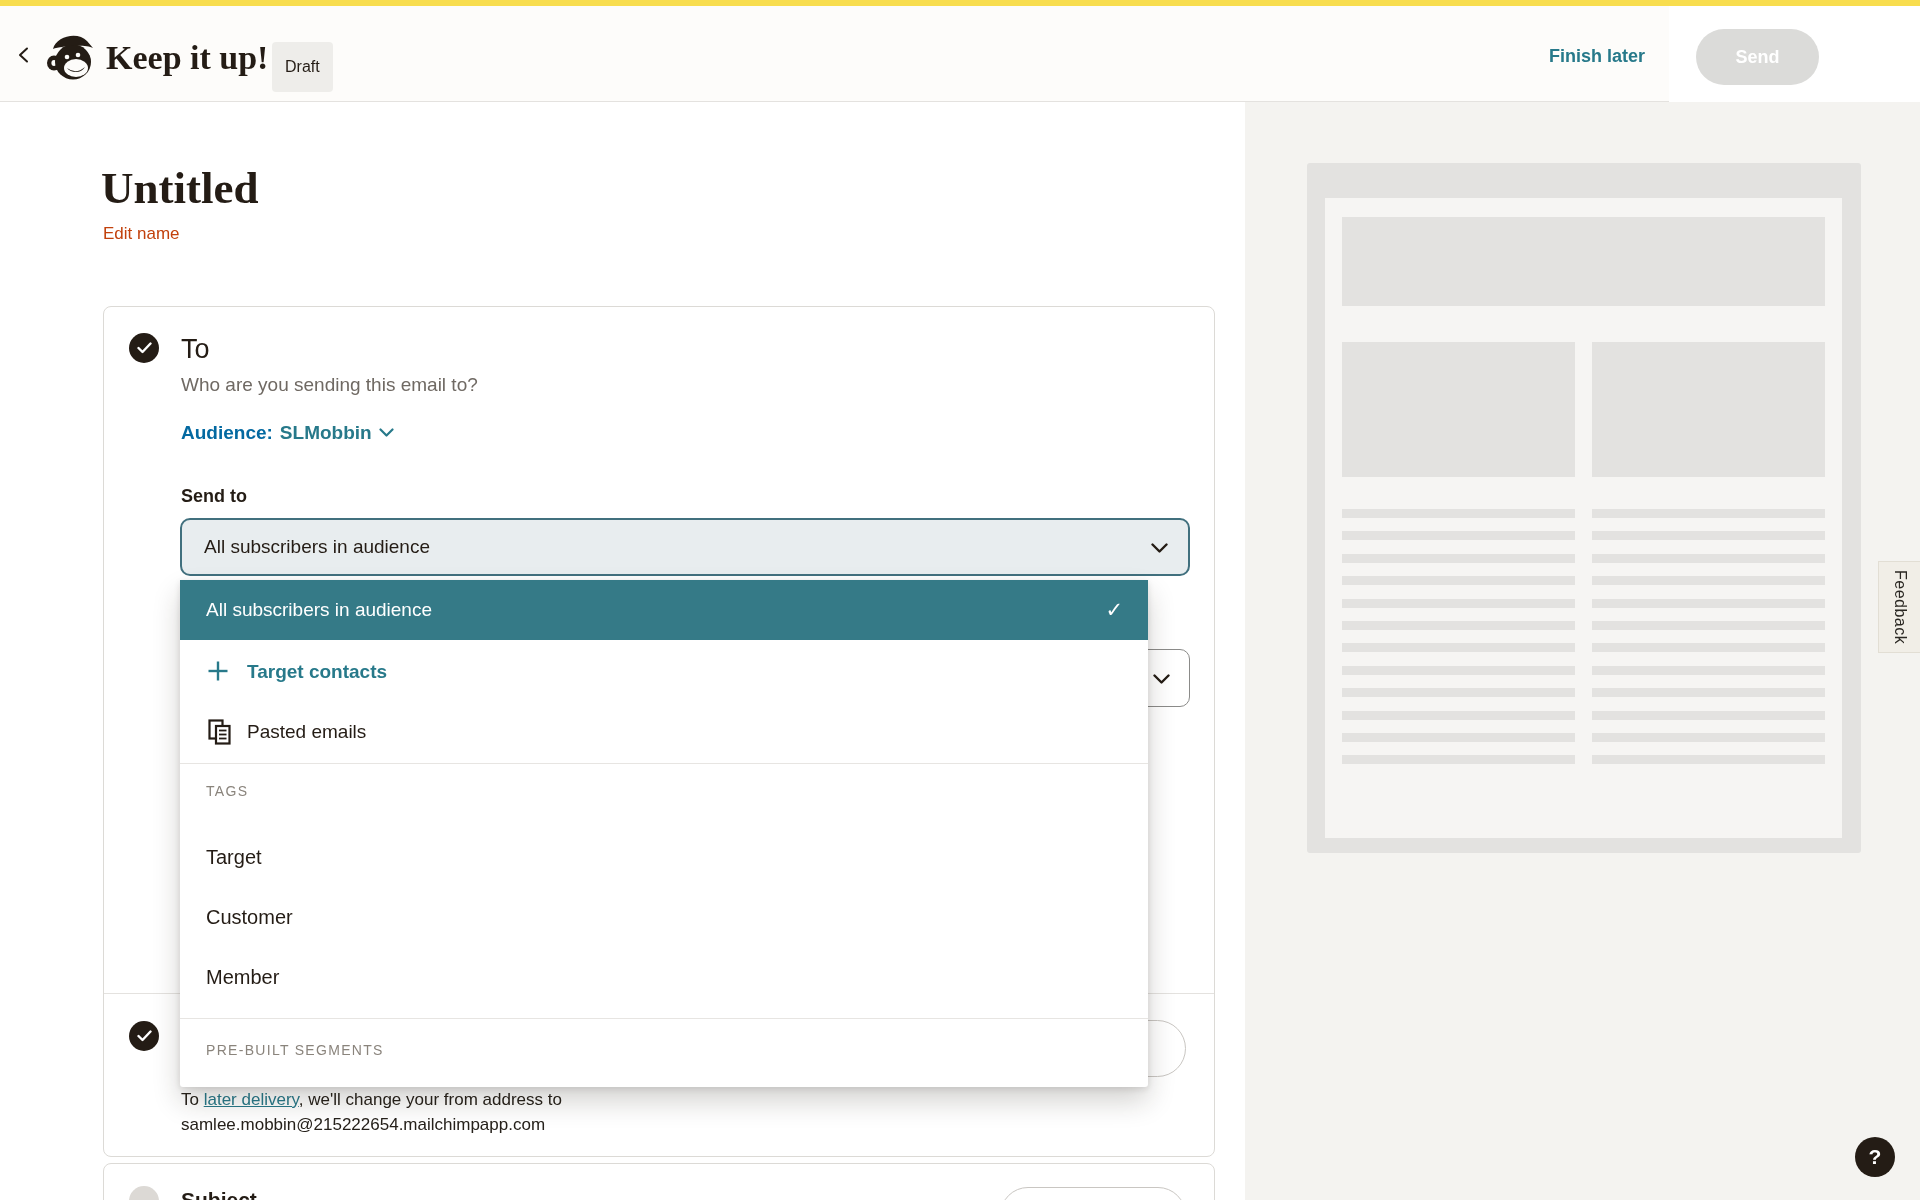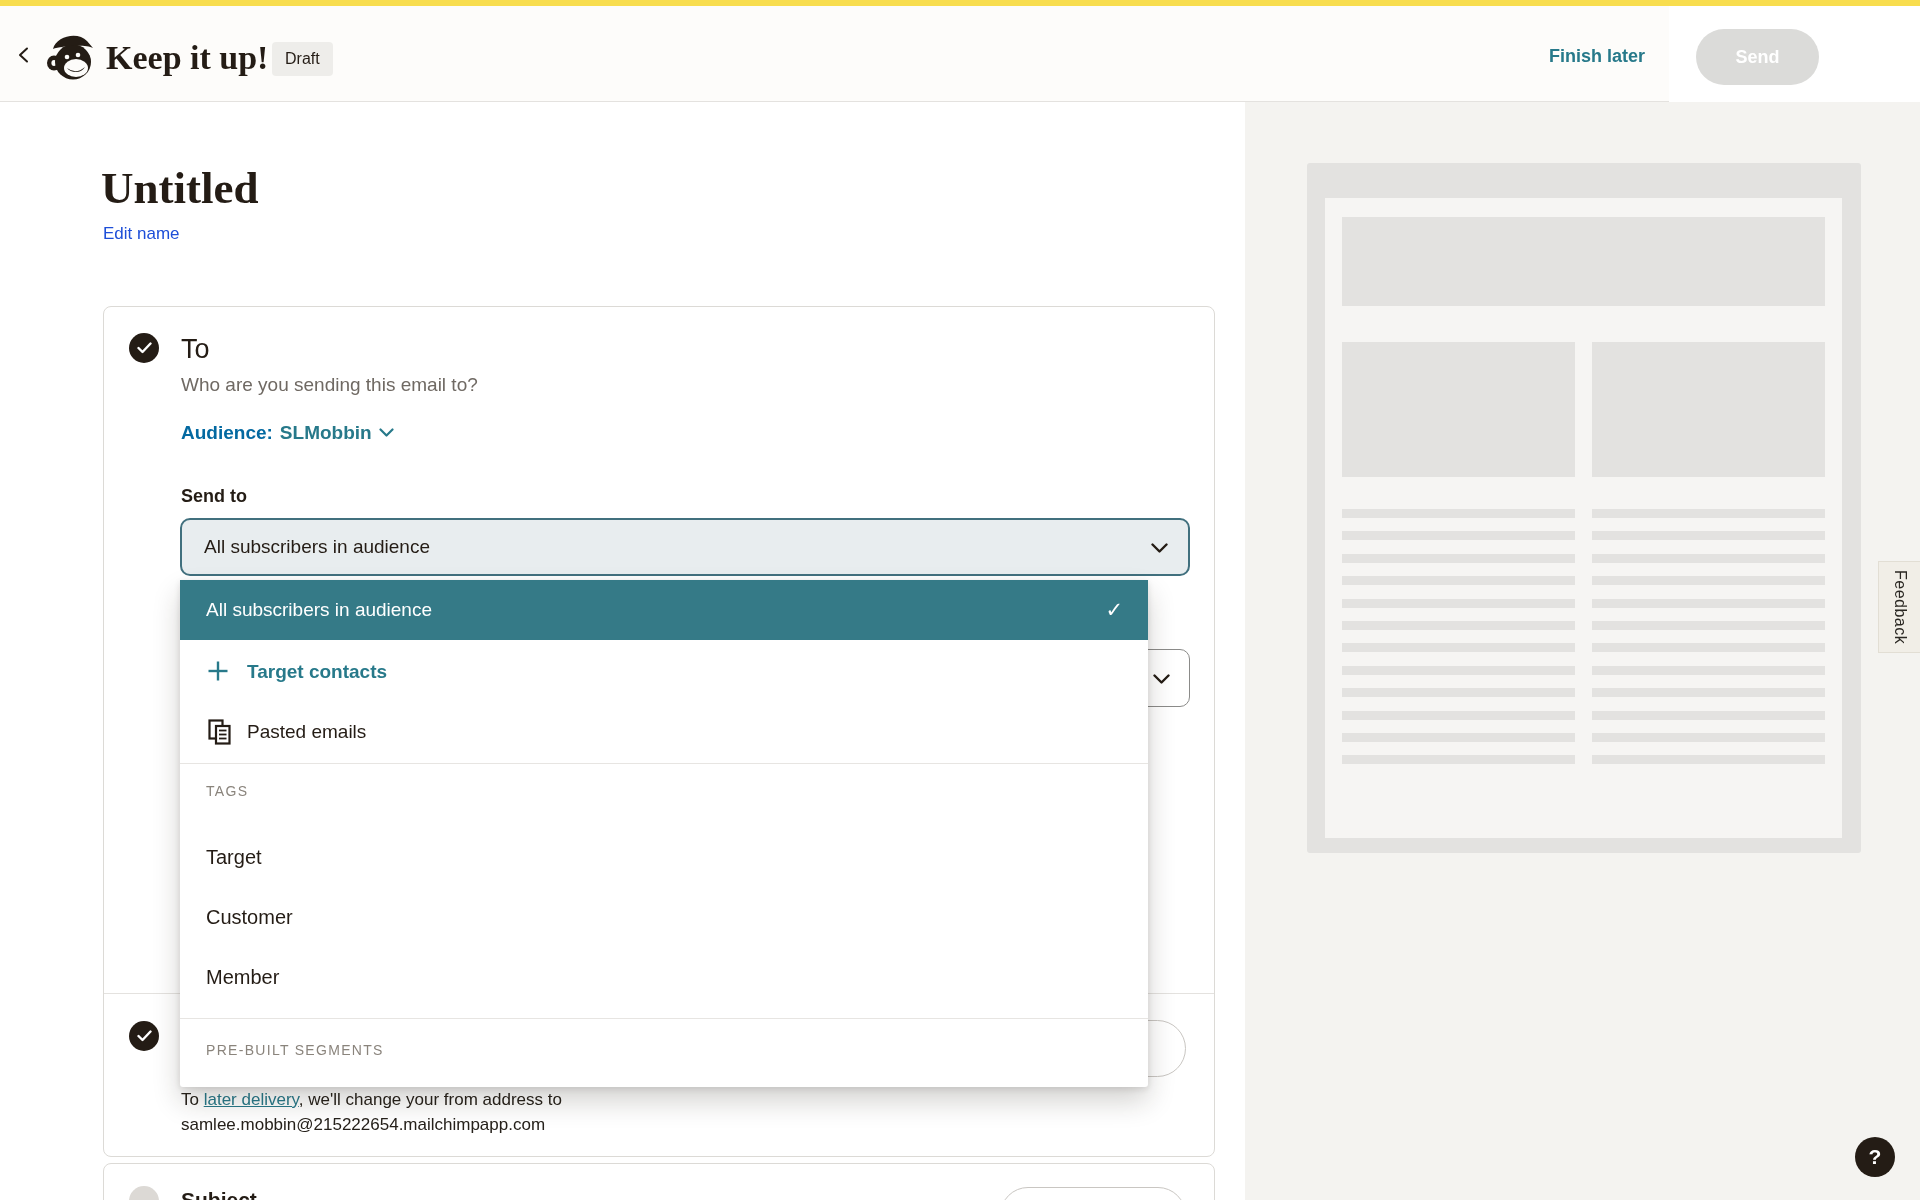--- a/index.html
+++ b/index.html
@@ -9,30 +9,30 @@
     font-family:"Liberation Sans", sans-serif; color:#241c15; background:#ffffff;
   }
   .abs { position:absolute; }
 
   
   .top-stripe { left:0; top:0; width:1920px; height:6px; background:#f8dd4e; }
   .header { left:0; top:6px; width:1669px; height:96px; background:#fdfcfa; border-bottom:1px solid #e4e2df; }
   .back-btn { left:10px; top:36px; width:28px; height:28px; display:flex; align-items:center; justify-content:center; cursor:pointer; background:none; border:none; }
   .logo { left:46px; top:24px; width:50px; height:54px; }
   .app-title { left:106px; top:30px; font-family:"Liberation Serif", serif; font-weight:700; font-size:34px; line-height:44px; color:#241c15; }
-  .draft-badge { left:272px; top:36px; background:#eeedea; border-radius:4px; padding:8px 13px; font-size:16px; color:#241c15; }
+  .draft-badge { left:272px; top:36px; background:#eeedea; border-radius:4px; padding:16px 13px; font-size:16px; color:#241c15; }
   .finish-later { left:1549px; top:40px; font-size:18px; font-weight:600; color:#27798a; cursor:pointer; background:none; border:none; }
   .send-btn { left:1696px; top:23px; width:123px; height:56px; border-radius:28px; background:#dbdbd9; border:none; color:#ffffff; font-size:18px; font-weight:700; cursor:default; }
 
   
   .right-panel { left:1245px; top:102px; width:675px; height:1098px; background:#f4f3f0; }
 
   
   .page-title { left:101px; top:162px; font-family:"Liberation Serif", serif; font-weight:700; font-size:45px; color:#241c15; }
-  .edit-name { left:103px; top:224px; font-size:17px; font-weight:500; color:#1d4ed8; background:none; border:none; cursor:pointer; }
+  .edit-name { left:103px; top:224px; font-size:17px; font-weight:500; color:#c2410c; background:none; border:none; cursor:pointer; }
 
   
   .card { background:#ffffff; border:1px solid #dcdad6; border-radius:8px; }
   .card-to { left:103px; top:306px; width:1112px; height:851px; }
   .card-subject { left:103px; top:1163px; width:1112px; height:80px; }
   .tofrom-divider { left:104px; top:993px; width:1110px; height:1px; background:#e4e2df; }
 
   .step-circle { width:30px; height:30px; border-radius:50%; background:#241c15; color:#ffffff;
                  display:flex; align-items:center; justify-content:center; font-size:16px; }
   .step-circle.incomplete { background:#dcd9d5; color:#dcd9d5; }

